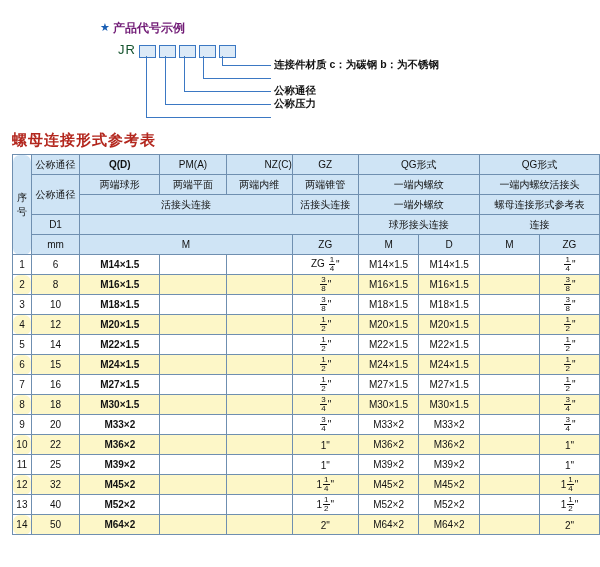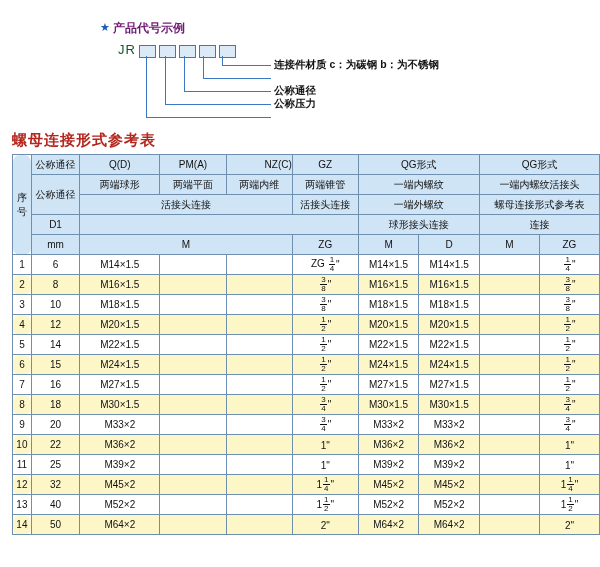--- a/index.html
+++ b/index.html
@@ -52,21 +52,21 @@
     text-align:center;vertical-align:middle;
     padding:0;
     height:19px;
     color:#111;
   }
   thead td{background:#cfe4f5;font-size:10px;}
   tbody tr.odd td{background:#ffffff;}
   tbody tr.even td{background:#fdf7c8;}
   td.idx{width:18px;border-radius:7px;}
   td.dn{width:48px;}
-  td.c1{width:80px;}
+  td.c1{width:80px;font-weight:bold;}
   td.c2{width:66px;}
   td.c3{width:66px;text-align:right;}
   td.c4{width:66px;}
   td.c5{width:60px;}
   td.c6{width:60px;}
   .frac{
     display:inline-block;vertical-align:middle;
     font-size:8px;line-height:1.0;text-align:center;
     margin:0 1px;
   }

